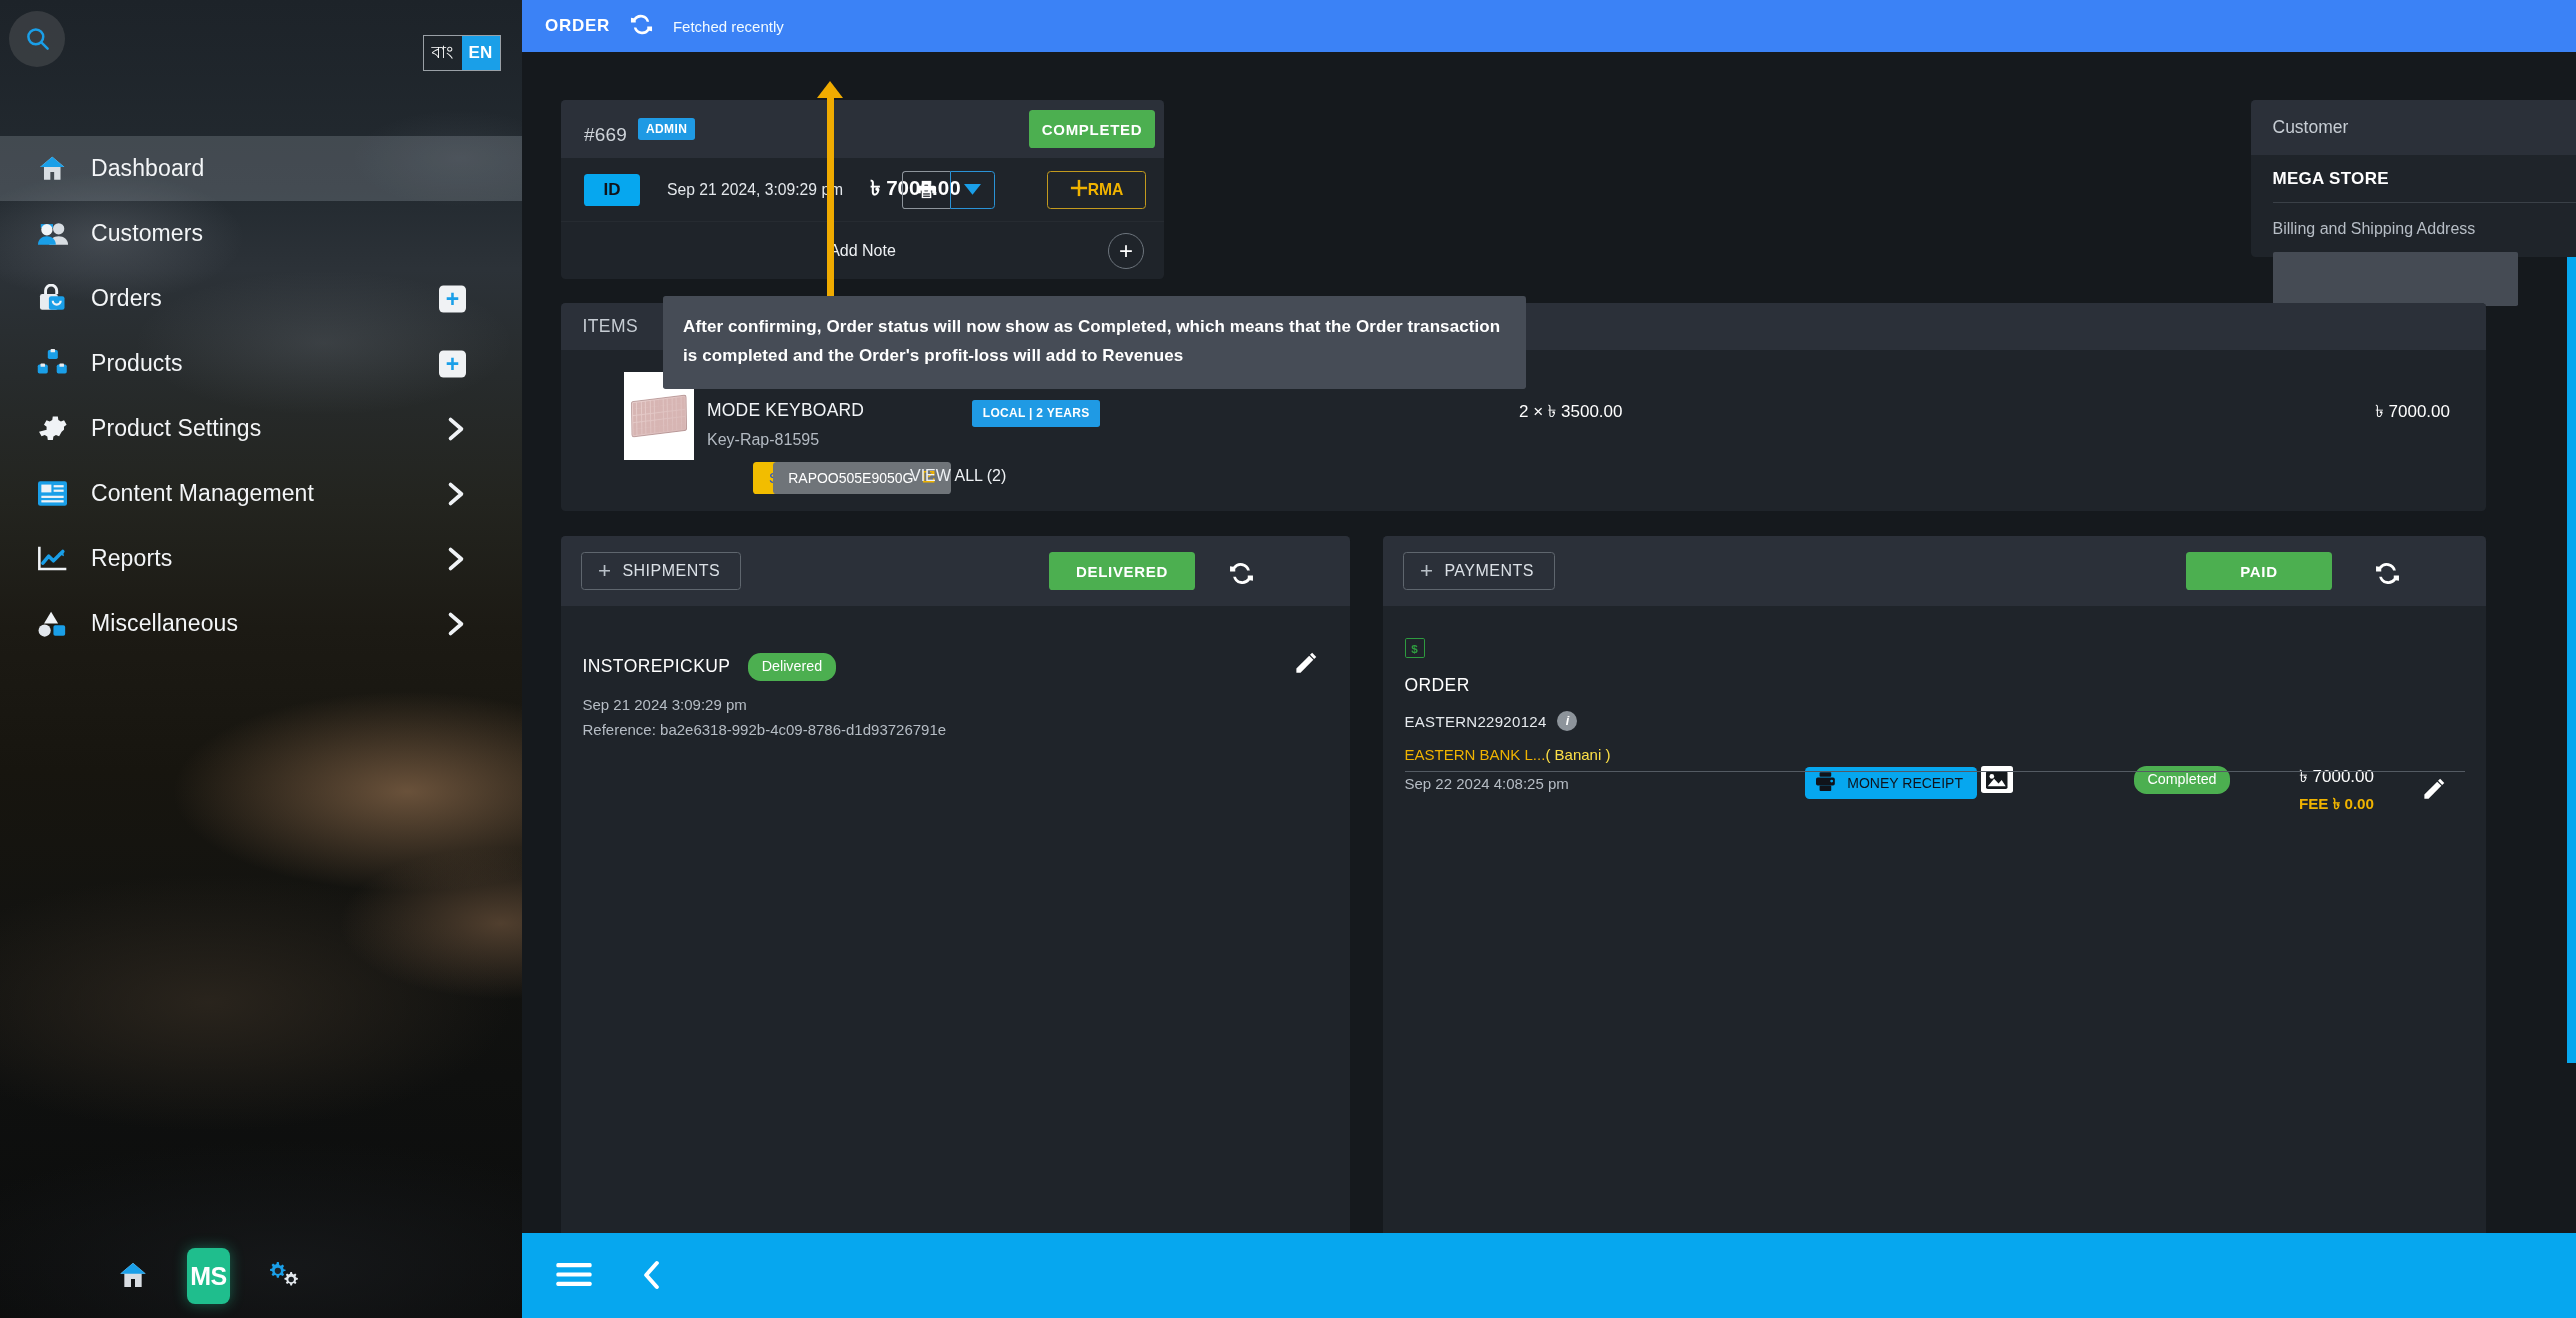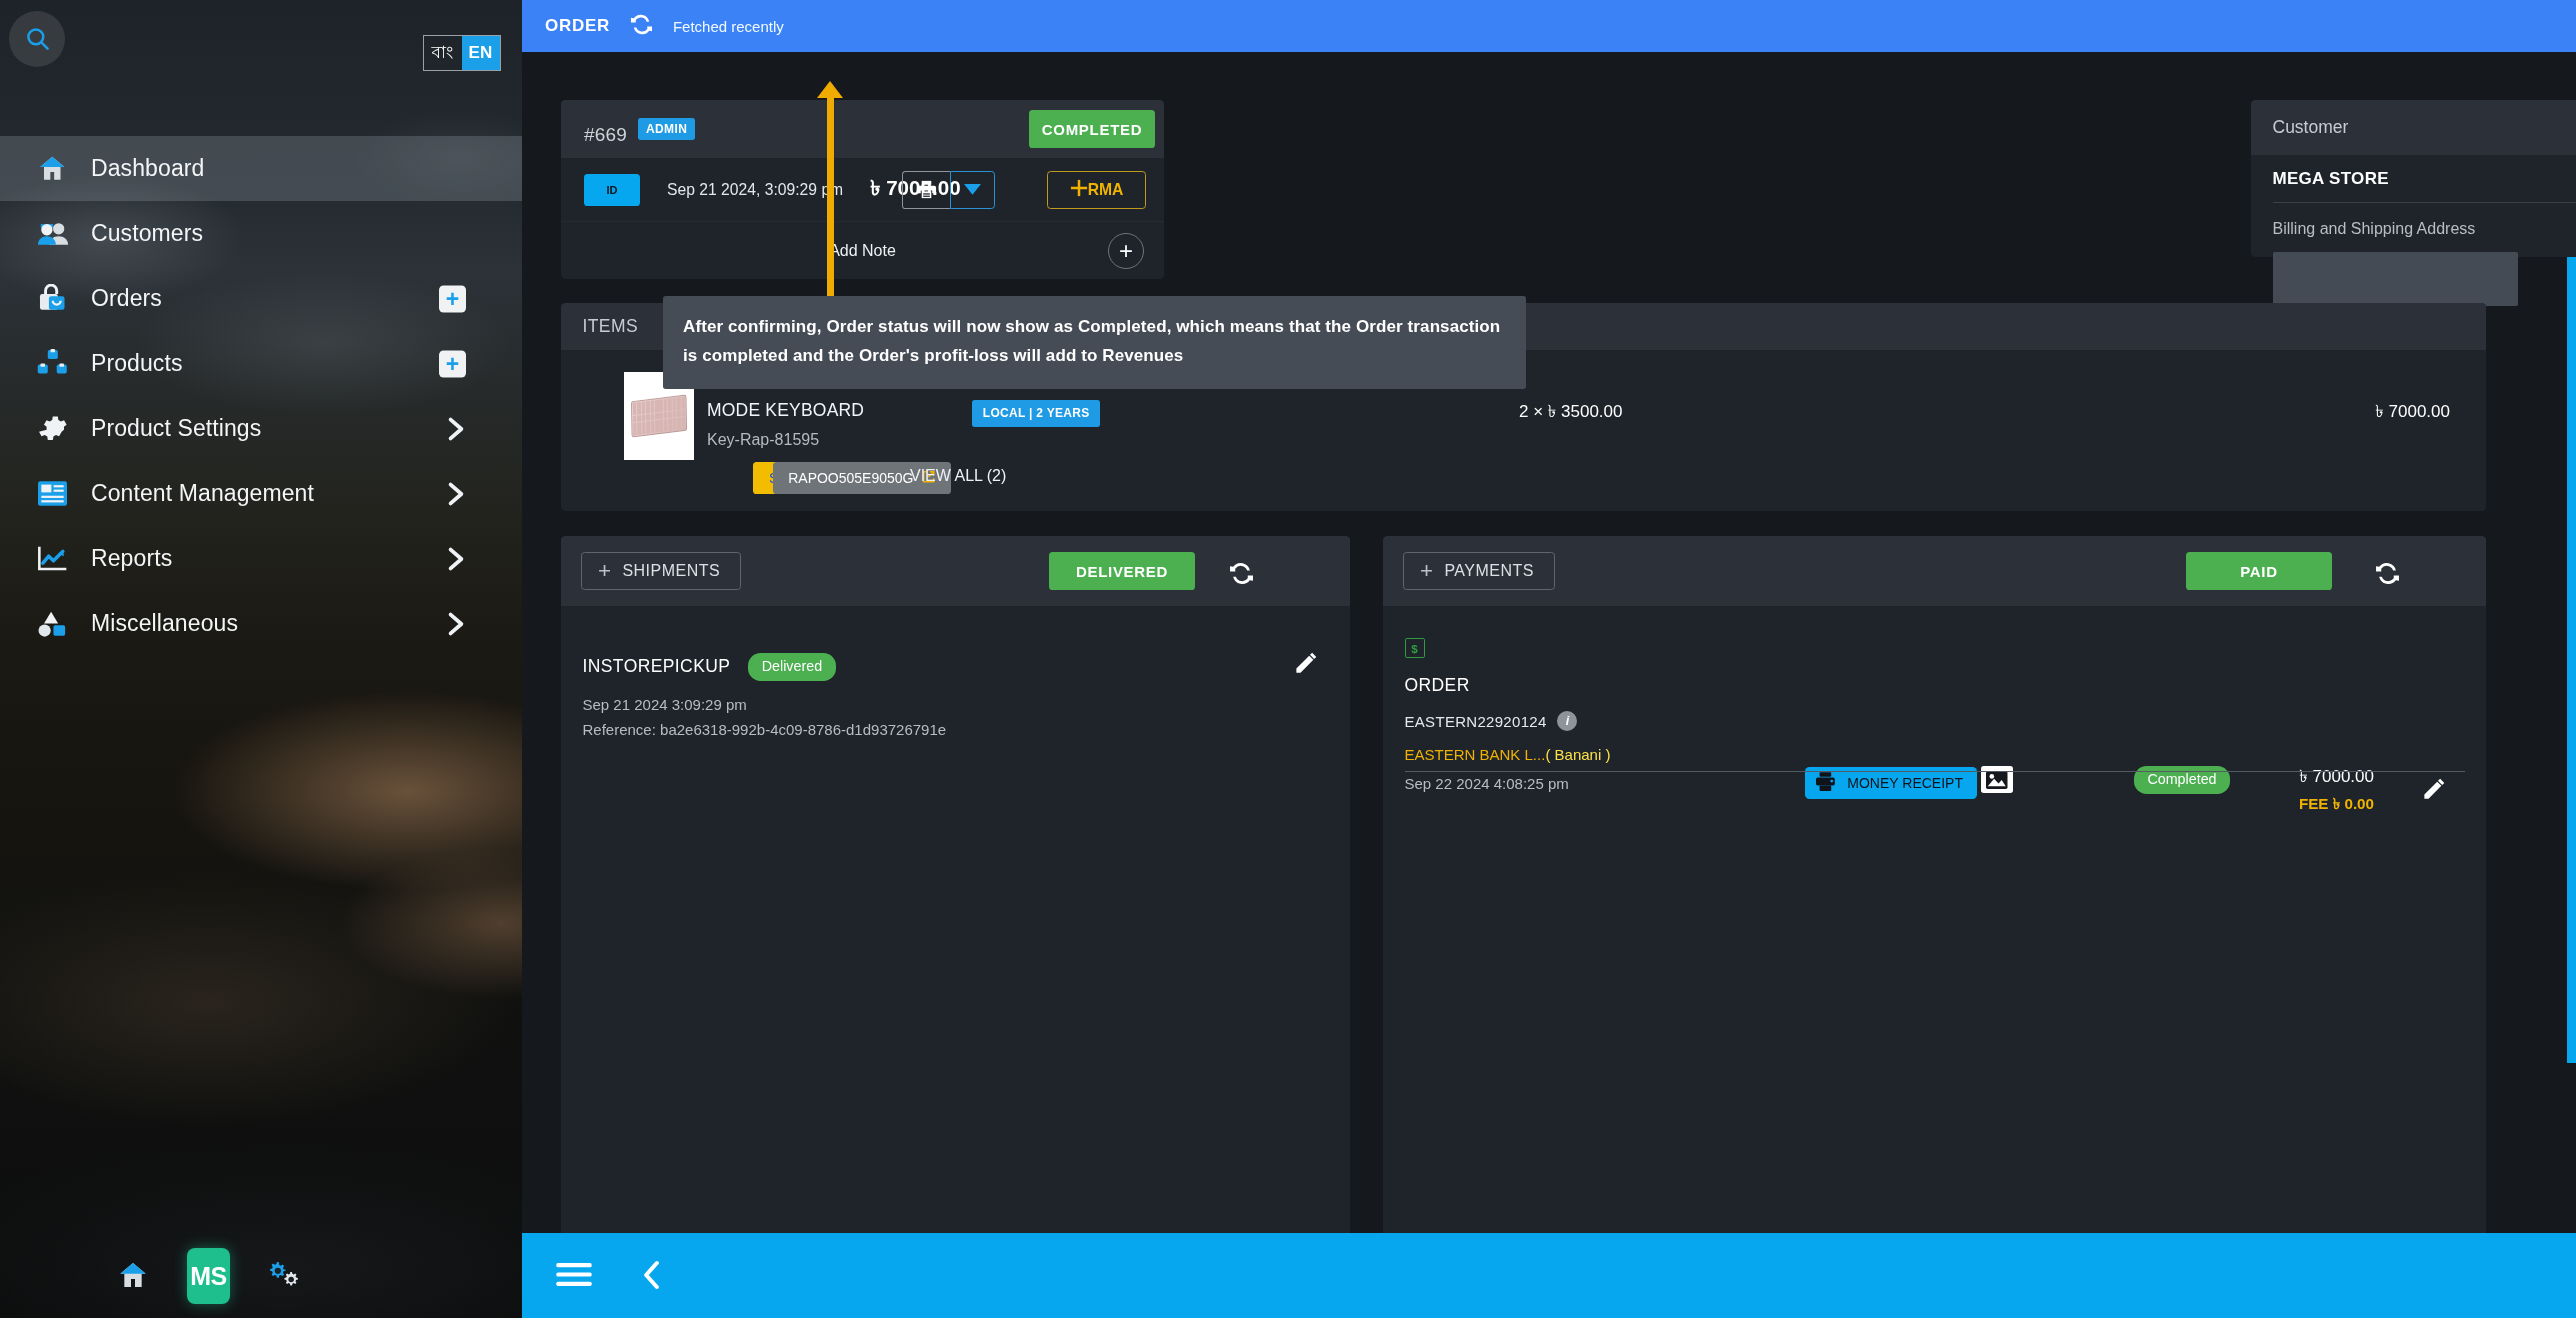--- a/index.html
+++ b/index.html
@@ -132,21 +132,21 @@
     background: #4caf50; color: #fff; border-radius: 3.6px;
     display: flex; align-items: center; justify-content: center;
     font-size: 15px; font-weight: 700; letter-spacing: 0.7px; cursor: pointer;
   }
   #order-mid {
     position: relative; height: 63px; display: flex; align-items: center; padding-left: 23px; gap: 27px;
   }
   #id-chip {
     width: 56px; height: 32px; background: #06a7ef; border-radius: 3.6px;
     display: flex; align-items: center; justify-content: center;
-    color: #10131a; font-size: 11px; font-weight: 700; cursor: pointer;
+    color: #10131a; font-size: 17px; font-weight: 700; cursor: pointer;
   }
   #order-date { font-size: 15.7px; color: #e4e8ec; }
   #order-total { font-size: 20.6px; color: #fff; font-weight: 700; }
   #print-group {
     position: absolute; right: 169px; top: 12.6px; display: flex; height: 38px; cursor: pointer;
   }
   #print-btn {
     width: 48px; border: 0.9px solid #8e959c; border-right: none;
     border-radius: 3.6px 0 0 3.6px; display: flex; align-items: center; justify-content: center;
   }

